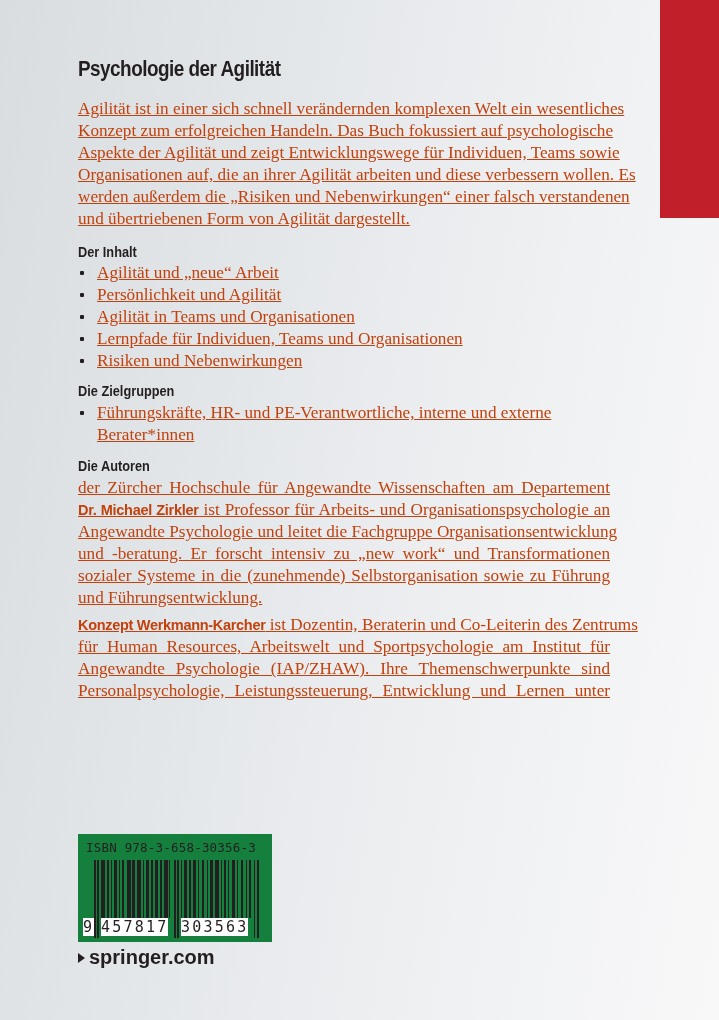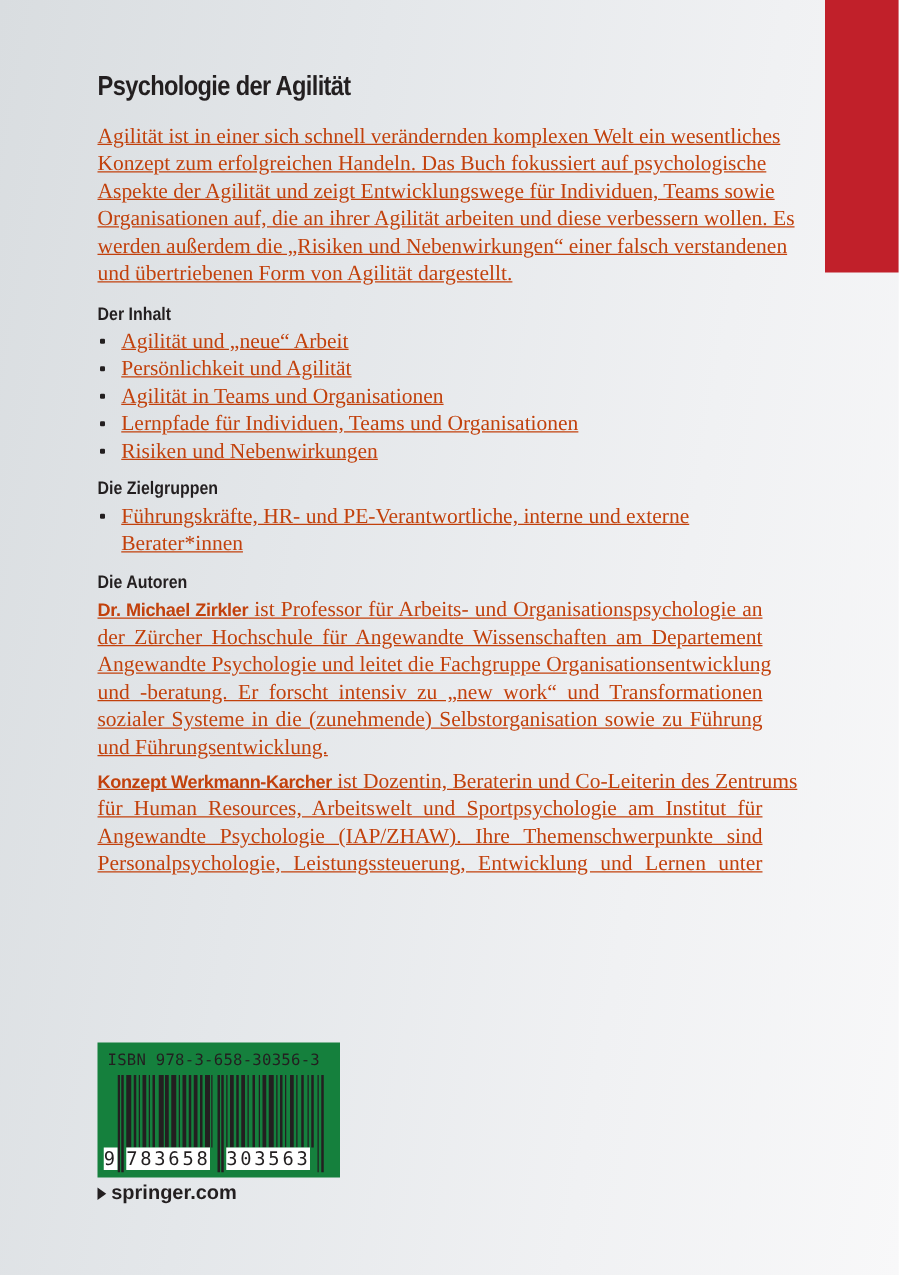--- a/index.html
+++ b/index.html
@@ -50,21 +50,21 @@
     position: absolute; left: 8px; top: 6px; width: 180px;
     font-family: "DejaVu Sans Mono", monospace; font-size: 12.5px; letter-spacing: 0.2px; white-space: nowrap; color: #231f20;
   }
   .barcode { position: absolute; left: 16px; top: 26px; width: 168px; height: 78px; }
   .digits {
     position: absolute; top: 84px; font-family: "DejaVu Sans Mono", monospace; font-size: 15px; color: #231f20;
     background: #fff; line-height: 18px; white-space: nowrap; letter-spacing: 2.2px;
   }
   .springer {
     position: absolute; left: 78px; top: 946px; display: flex; align-items: center; gap: 4px;
-    font-family: "Liberation Sans", sans-serif; font-weight: bold; font-size: 16px; color: #231f20;
+    font-family: "Liberation Sans", sans-serif; font-weight: bold; font-size: 20px; color: #231f20;
   }
   .springer .tri {
     width: 0; height: 0; border-top: 5px solid transparent; border-bottom: 5px solid transparent;
     border-left: 7px solid #231f20;
   }
 </style>
 </head>
 <body>
 
 <div class="red-tab"></div>
@@ -91,22 +91,22 @@
   </ul>
 
   <div class="heading" style="top:383px;">Die Zielgruppen</div>
   <ul class="bullets serif" style="top:402px;">
     <li><span class="dot"></span><span>Führungskräfte, HR- und PE-Verantwortliche, interne und externe</span></li>
     <li><span>Berater*innen</span></li>
   </ul>
 
   <div class="heading" style="top:458px;">Die Autoren</div>
   <div class="para serif" style="top:477px;">
+    <span class="line">der Zürcher Hochschule für Angewandte Wissenschaften am Departement</span>
     <span class="line"><span class="bold-name">Dr. Michael Zirkler</span><span> ist Professor für Arbeits- und Organisationspsychologie an</span></span>
-    <span class="line">der Zürcher Hochschule für Angewandte Wissenschaften am Departement</span>
     <span class="line">Angewandte Psychologie und leitet die Fachgruppe Organisationsentwicklung</span>
     <span class="line">und -beratung. Er forscht intensiv zu „new work“ und Transformationen</span>
     <span class="line">sozialer Systeme in die (zunehmende) Selbstorganisation sowie zu Führung</span>
     <span class="line last">und Führungsentwicklung.</span>
   </div>
 
   <div class="para serif" style="top:614px;">
     <span class="line"><span class="bold-name">Konzept Werkmann-Karcher</span><span> ist Dozentin, Beraterin und Co-Leiterin des Zentrums</span></span>
     <span class="line">für Human Resources, Arbeitswelt und Sportpsychologie am Institut für</span>
     <span class="line">Angewandte Psychologie (IAP/ZHAW). Ihre Themenschwerpunkte sind</span>
@@ -153,20 +153,20 @@
       <rect x="138" y="0" width="3" height="58"></rect>
         <rect x="143" y="0" width="1" height="58"></rect>
       <rect x="147" y="0" width="2" height="58"></rect>
         <rect x="152" y="0" width="1" height="58"></rect>
       <rect x="155" y="0" width="2" height="58"></rect>
         <rect x="160" y="0" width="1" height="78"></rect>
       <rect x="163" y="0" width="2" height="78"></rect>
     </g>
   </svg>
   <div class="digits" style="left:5px;">9</div>
-  <div class="digits" style="left:23px;">783658</div>
+  <div class="digits" style="left:23px;">457817</div>
   <div class="digits" style="left:103px;">303563</div>
 </div>
 
 <div class="springer">
   <span class="tri"></span>
   <span>springer.com</span>
 </div>
 
 </body></html>

